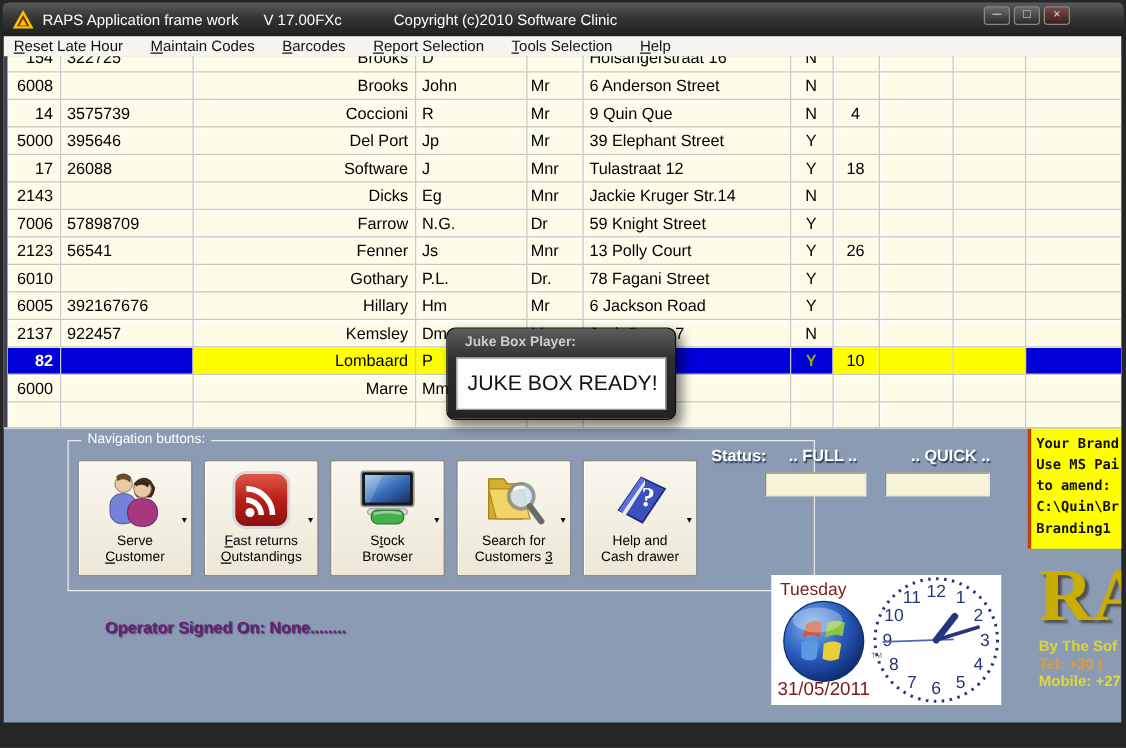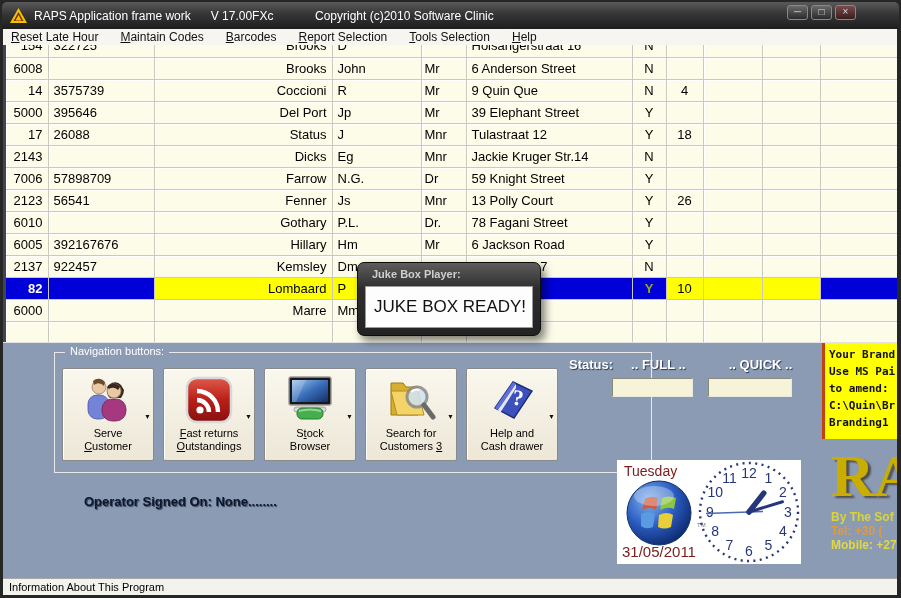--- a/index.html
+++ b/index.html
@@ -72,21 +72,21 @@
 
   .status-area{ position:absolute; left:542px; top:14px; width:290px; color:#fff;
     font-size:13px; font-weight:bold; text-shadow:1px 1px 1px #2a3a55;margin-left:24px; }
   .status-line{ display:flex; }
   .status-line .full{ margin-left:18px; } .status-line .quick{ margin-left:43px; }
   .status-box{ position:absolute; height:19px; background:#f7f3d9; border:1px solid #8a8a7a;
     border-right-color:#e8e8dd; border-bottom-color:#e8e8dd; font-size:12px; padding:0 3px; }
   .status-box.full-box{ left:43px; top:21px; width:81px; }
   .status-box.quick-box{ left:139px; top:21px; width:84px; }
 
-  .operator{ position:absolute; left:81px; top:151px; color:#0f172a; font-size:13px; font-weight:bold;
+  .operator{ position:absolute; left:81px; top:151px; color:#701a75; font-size:13px; font-weight:bold;
     text-shadow:1px 1px 1px #33425c; }
 
   
   .brand-box{ position:absolute; left:819px; top:0; width:75px; height:96px; background:#ffff00;
     border-left:3px solid #c2410c; padding:3px 0 0 4px; overflow:hidden;
     font-family:"DejaVu Sans Mono", monospace; font-size:11px; font-weight:bold; color:#111;
     line-height:17px; white-space:nowrap; }
   .brand-stack{ position:absolute; left:828px; top:102px; width:66px; height:132px; overflow:hidden; }
   .raps-logo{ font-family:"Liberation Serif", serif; font-weight:bold; font-size:60px; line-height:62px;
     color:#c9ad00; text-shadow:3px 2px 2px #4e4e4e; white-space:nowrap; }
@@ -188,21 +188,21 @@
             <td>39 Elephant Street</td>
             <td>Y</td>
             <td></td>
             <td></td>
             <td></td>
             <td></td>
           </tr>
           <tr>
             <td>17</td>
             <td>26088</td>
-            <td>Status</td>
+            <td>Software</td>
             <td>J</td>
             <td>Mnr</td>
             <td>Tulastraat 12</td>
             <td>Y</td>
             <td>18</td>
             <td></td>
             <td></td>
             <td></td>
           </tr>
           <tr>
@@ -488,17 +488,14 @@
         <line id="second-hand" x1="52" y1="66" x2="52" y2="9" stroke="#4a6ab0" stroke-width="1.3" transform="rotate(268 52 52)"></line>
         <line id="minute-hand" x1="52" y1="52" x2="52" y2="17" stroke="#26367a" stroke-width="3" stroke-linecap="round" transform="rotate(73 52 52)"></line>
         <line id="hour-hand" x1="52" y1="52" x2="52" y2="28" stroke="#26367a" stroke-width="5.5" stroke-linecap="round" transform="rotate(38 52 52)"></line>
         <circle cx="52" cy="52" r="2.4" fill="#26367a"></circle>
       </svg>
       <div class="clock-date">31/05/2011</div>
     </div>
 
   </div>
 
-  <div class="statusbar">
-    <span>Information About This Program</span>
-  </div>
 
 </div>
 
 </body></html>

